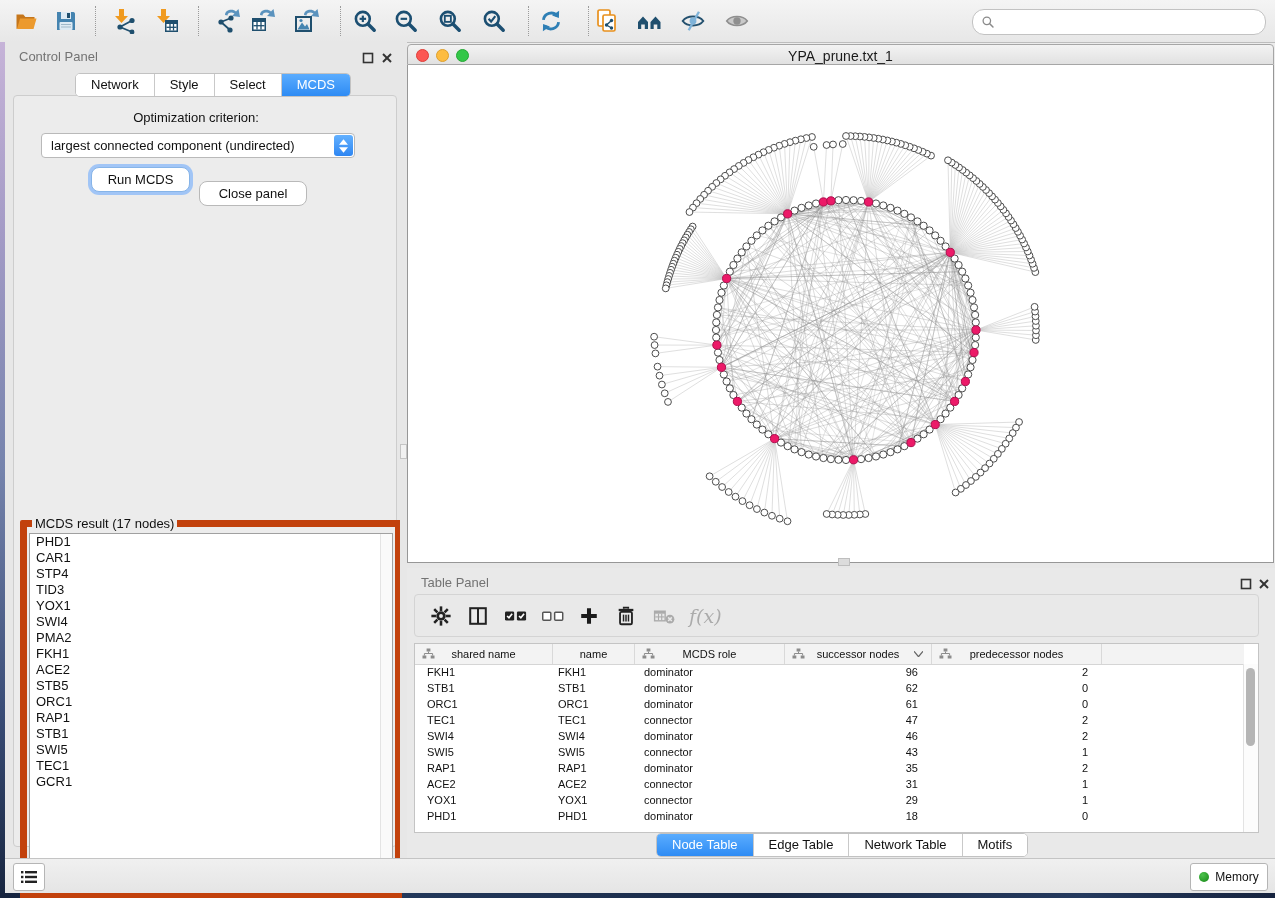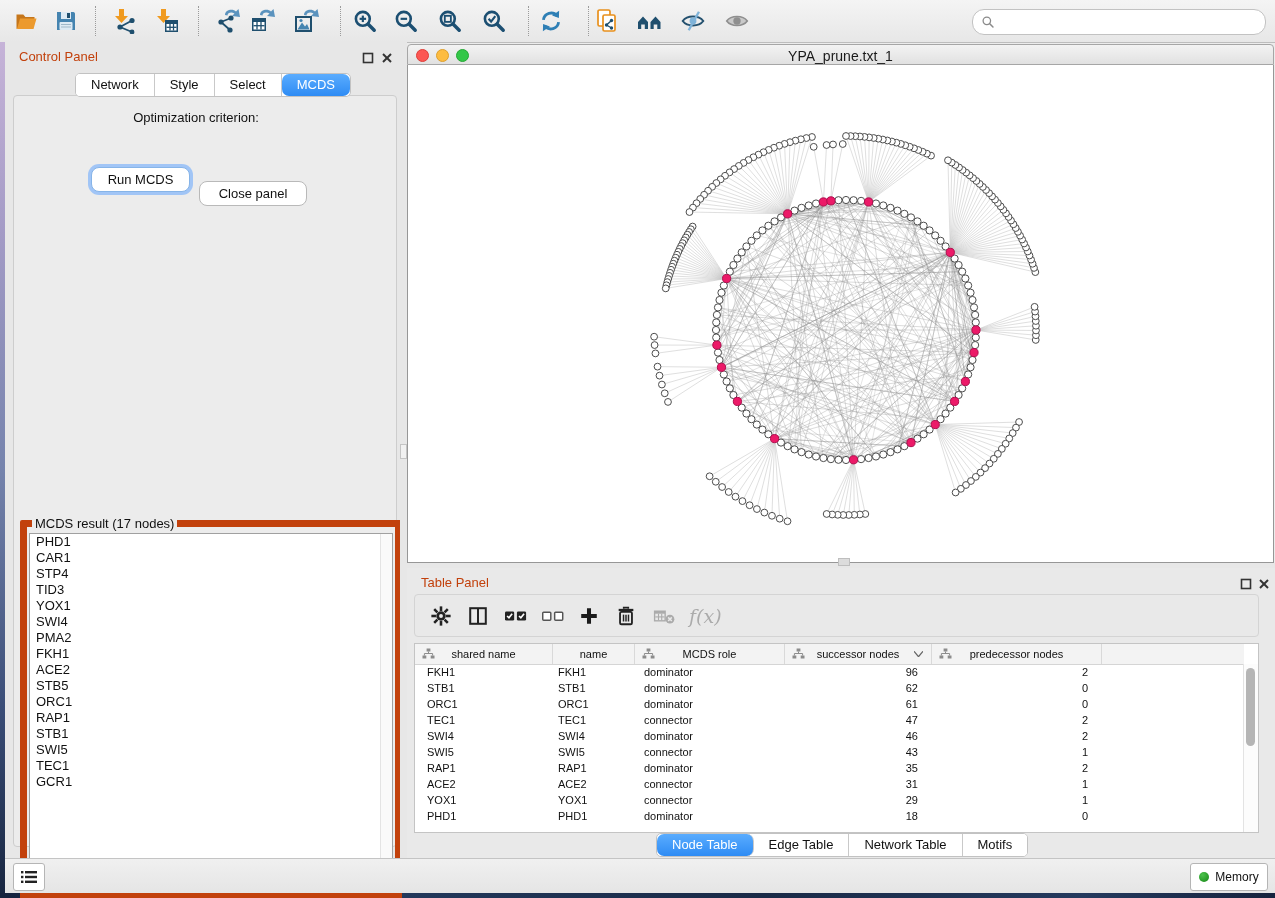--- a/index.html
+++ b/index.html
@@ -15,29 +15,29 @@
   .searchbox input{border:none;outline:none;background:transparent;flex:1;font-size:12px;height:18px;
                    font-family:"Liberation Sans",sans-serif;}
   .mag{margin:0 4px 0 8px;}
   
   .wall-left{position:absolute;left:0;top:42px;width:5px;height:856px;
      background:linear-gradient(#C6B3D8 0%,#A49BC6 22%,#7583AC 50%,#3A4D77 78%,#17253F 100%);}
   .wall-bottom{position:absolute;left:0;top:893px;width:1275px;height:5px;
      background:linear-gradient(90deg,#16233E,#23395C 30%,#1A2A47 60%,#253A5E 85%,#16233E);}
   
   .control-panel{position:absolute;left:5px;top:42px;width:395px;height:816px;background:#E7E7E7;}
-  .panel-title{position:absolute;left:14px;top:7px;font-size:13px;color:#c2410c;}
+  .panel-title{position:absolute;left:14px;top:7px;font-size:13px;color:#737373;}
   .wicon{position:absolute;top:8px;width:12px;height:12px;}
   .cp-body{position:absolute;left:8px;top:53px;width:382px;height:750px;background:#ECECEC;
            border:1px solid #CDCDCD;border-radius:4px;}
   .tabgroup{display:flex;background:#fff;border:1px solid #C2C2C2;border-radius:5px;overflow:hidden;height:22px;}
   .cp-tabs{position:absolute;left:70px;top:31px;}
   .tab{font-size:13px;line-height:22px;padding:0 15px;border-right:1px solid #C9C9C9;background:#fff;color:#111;white-space:nowrap;}
   .tab:last-child{border-right:none;}
-  .tab.active{background:linear-gradient(#5AACFF,#2E8BF4);color:#fff;border-radius:7px;}
+  .tab.active{background:linear-gradient(#5AACFF,#2E8BF4);color:#fff;}
   .opt-label{position:absolute;left:0;top:68px;width:382px;text-align:center;font-size:13px;}
   .select{position:absolute;left:36px;top:91px;width:312px;height:23px;background:#fff;
           border:1px solid #B9B9B9;border-radius:4px;}
   .select .val{position:absolute;left:9px;top:4px;font-size:13px;white-space:nowrap;}
   .stepper{position:absolute;right:1px;top:1px;bottom:1px;width:19px;border-radius:3px;
            background:linear-gradient(#63B1FF,#2E86F2);display:flex;flex-direction:column;
            align-items:center;justify-content:center;gap:2px;}
   .btn{position:absolute;height:23px;background:#fff;border:1px solid #B9B9B9;border-radius:8px;
        font-size:13px;color:#111;display:flex;align-items:center;justify-content:center;}
   .btn-run{left:86px;top:125px;width:97px;border-color:#86B4E8;box-shadow:0 0 0 3px rgba(100,165,255,.55);}
@@ -293,20 +293,31 @@
 
     <div class="tabgroup cp-tabs">
       <div class="tab">Network</div>
       <div class="tab">Style</div>
       <div class="tab">Select</div>
       <div class="tab active">MCDS</div>
     </div>
 
     <div class="opt-label">Optimization criterion:</div>
 
+    <div class="select">
+      <span class="val">largest connected component (undirected)</span>
+      <span class="stepper">
+        <svg width="9" height="6" viewBox="0 0 10 6">
+            <path d="M5 0 L10 6 H0 Z" fill="#fff"></path>
+          </svg>
+        <svg width="9" height="6" viewBox="0 0 10 6">
+            <path d="M5 6 L0 0 H10 Z" fill="#fff"></path>
+          </svg>
+      </span>
+    </div>
 
     <div class="btn btn-run">Run MCDS</div>
     <div class="btn btn-close">Close panel</div>
   </div>
 
   <div class="v-split">
       <div class="v-handle"></div>
     </div>
 
   <div class="network-window">

